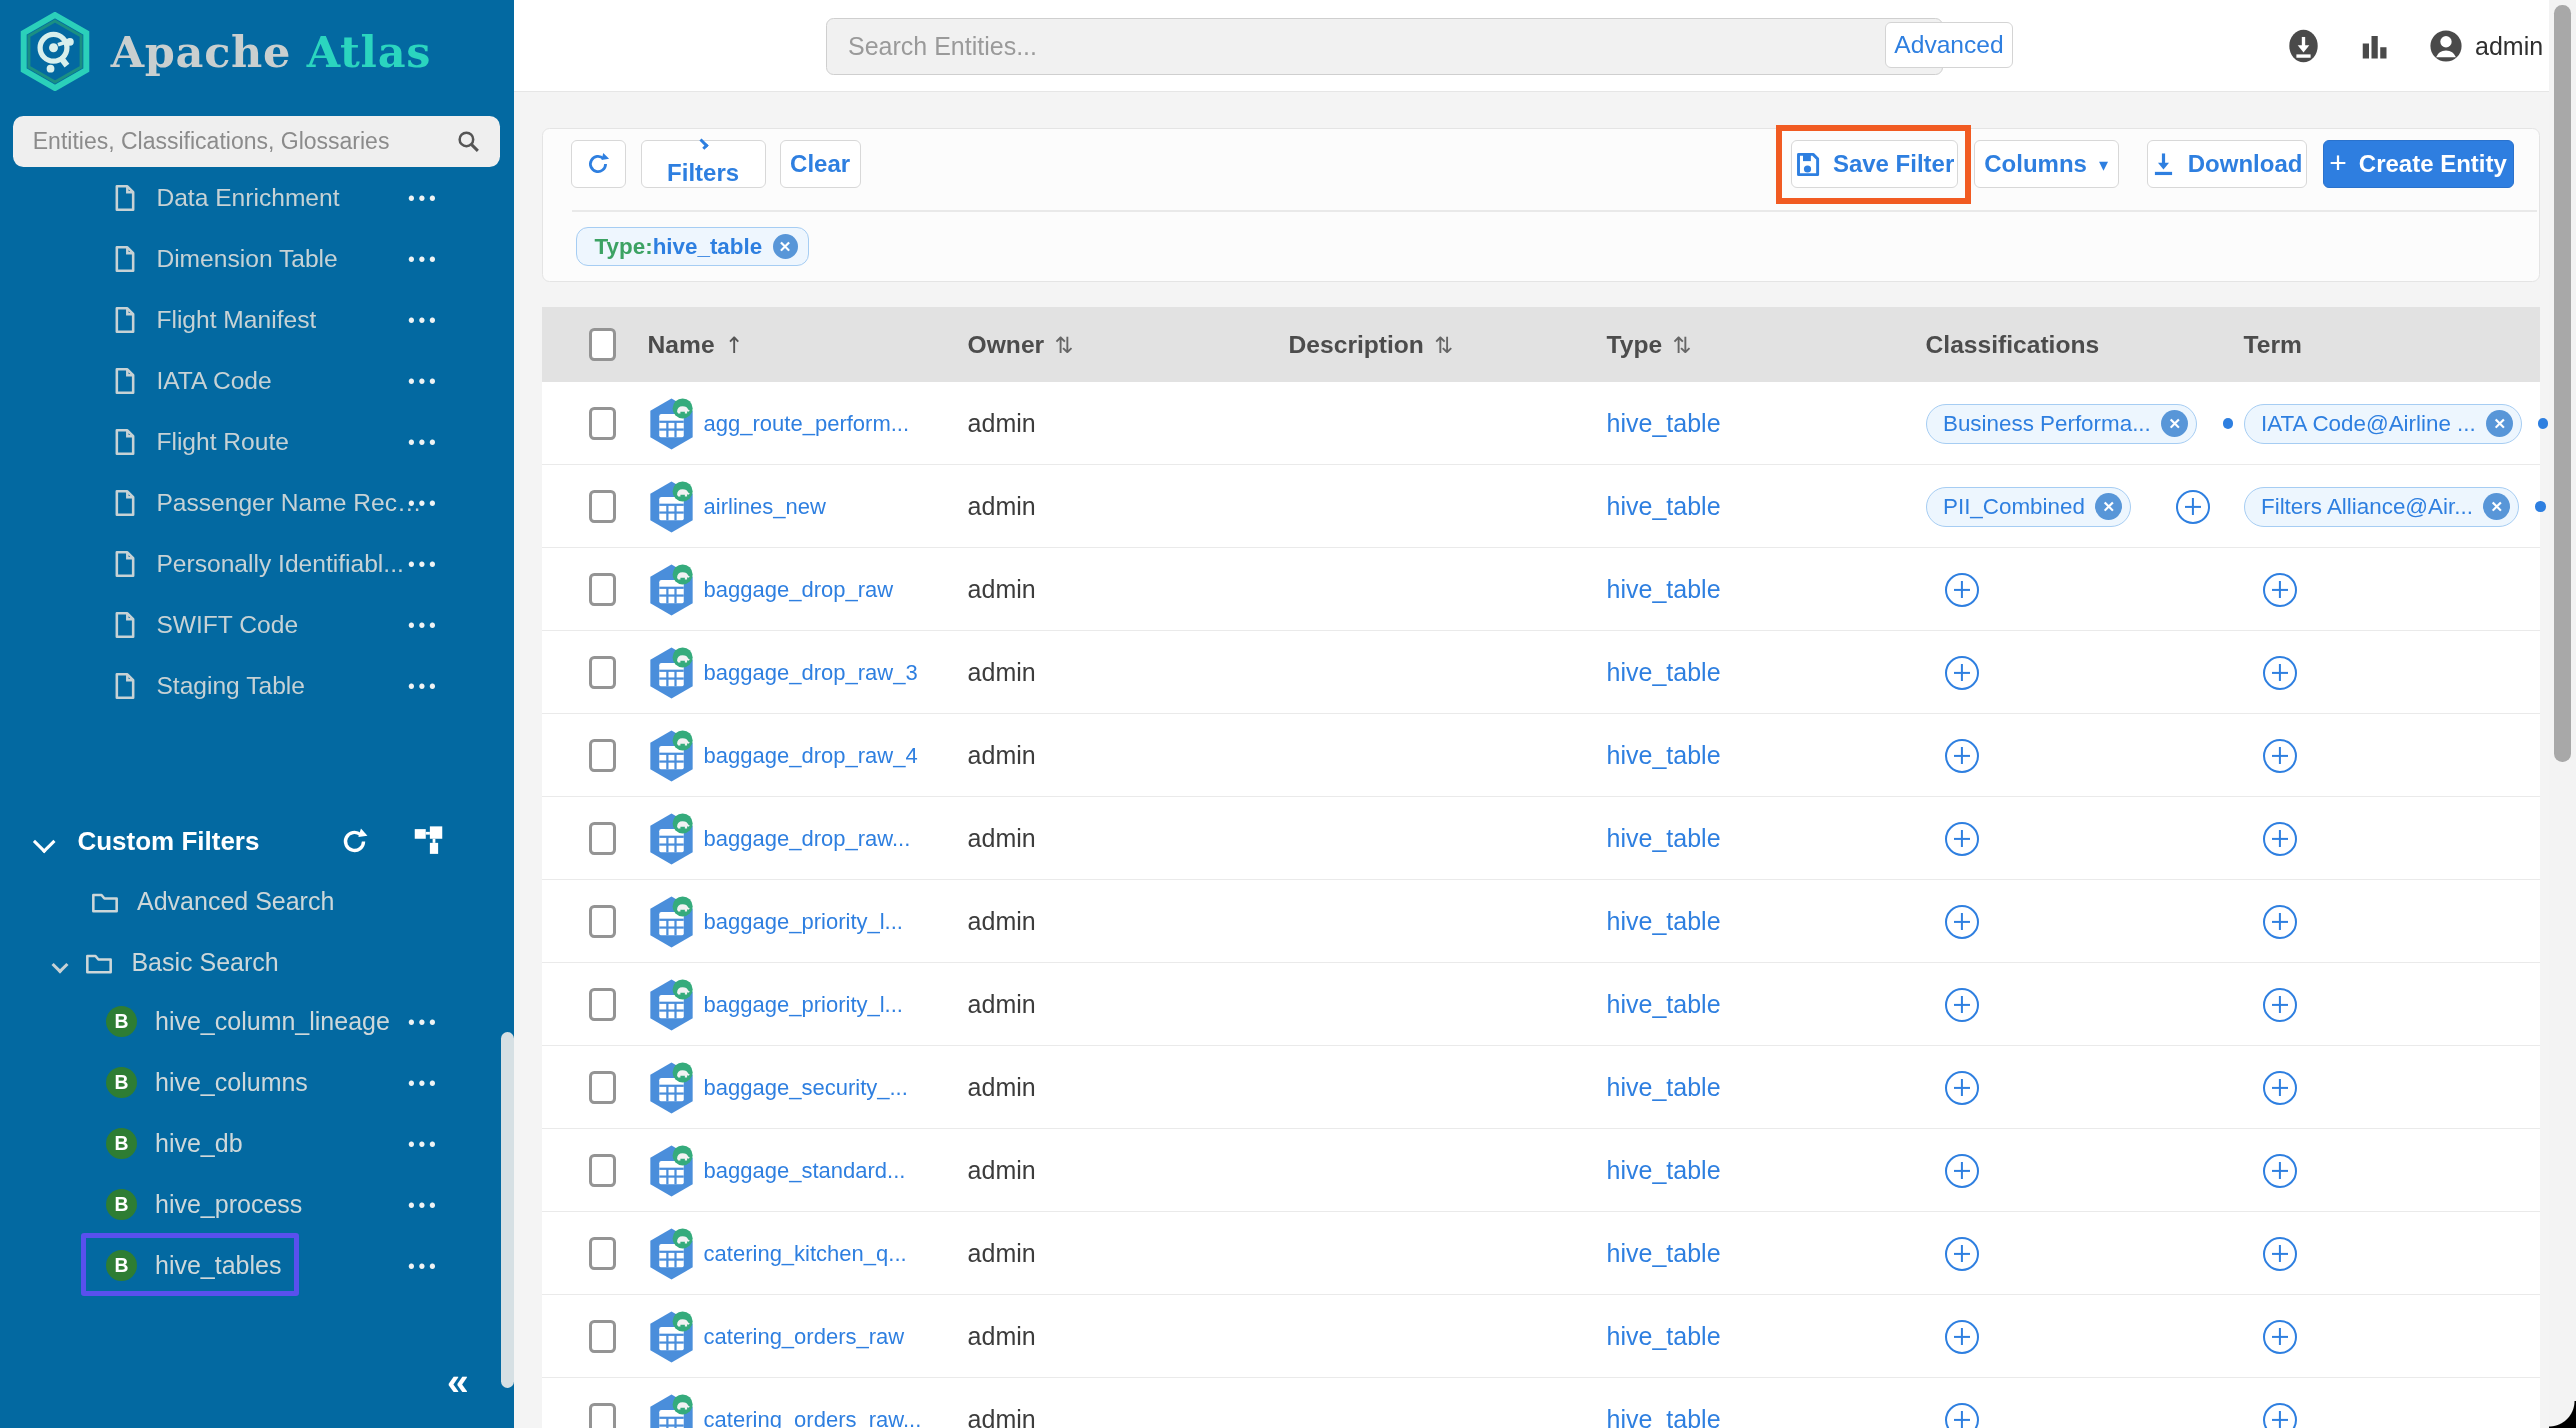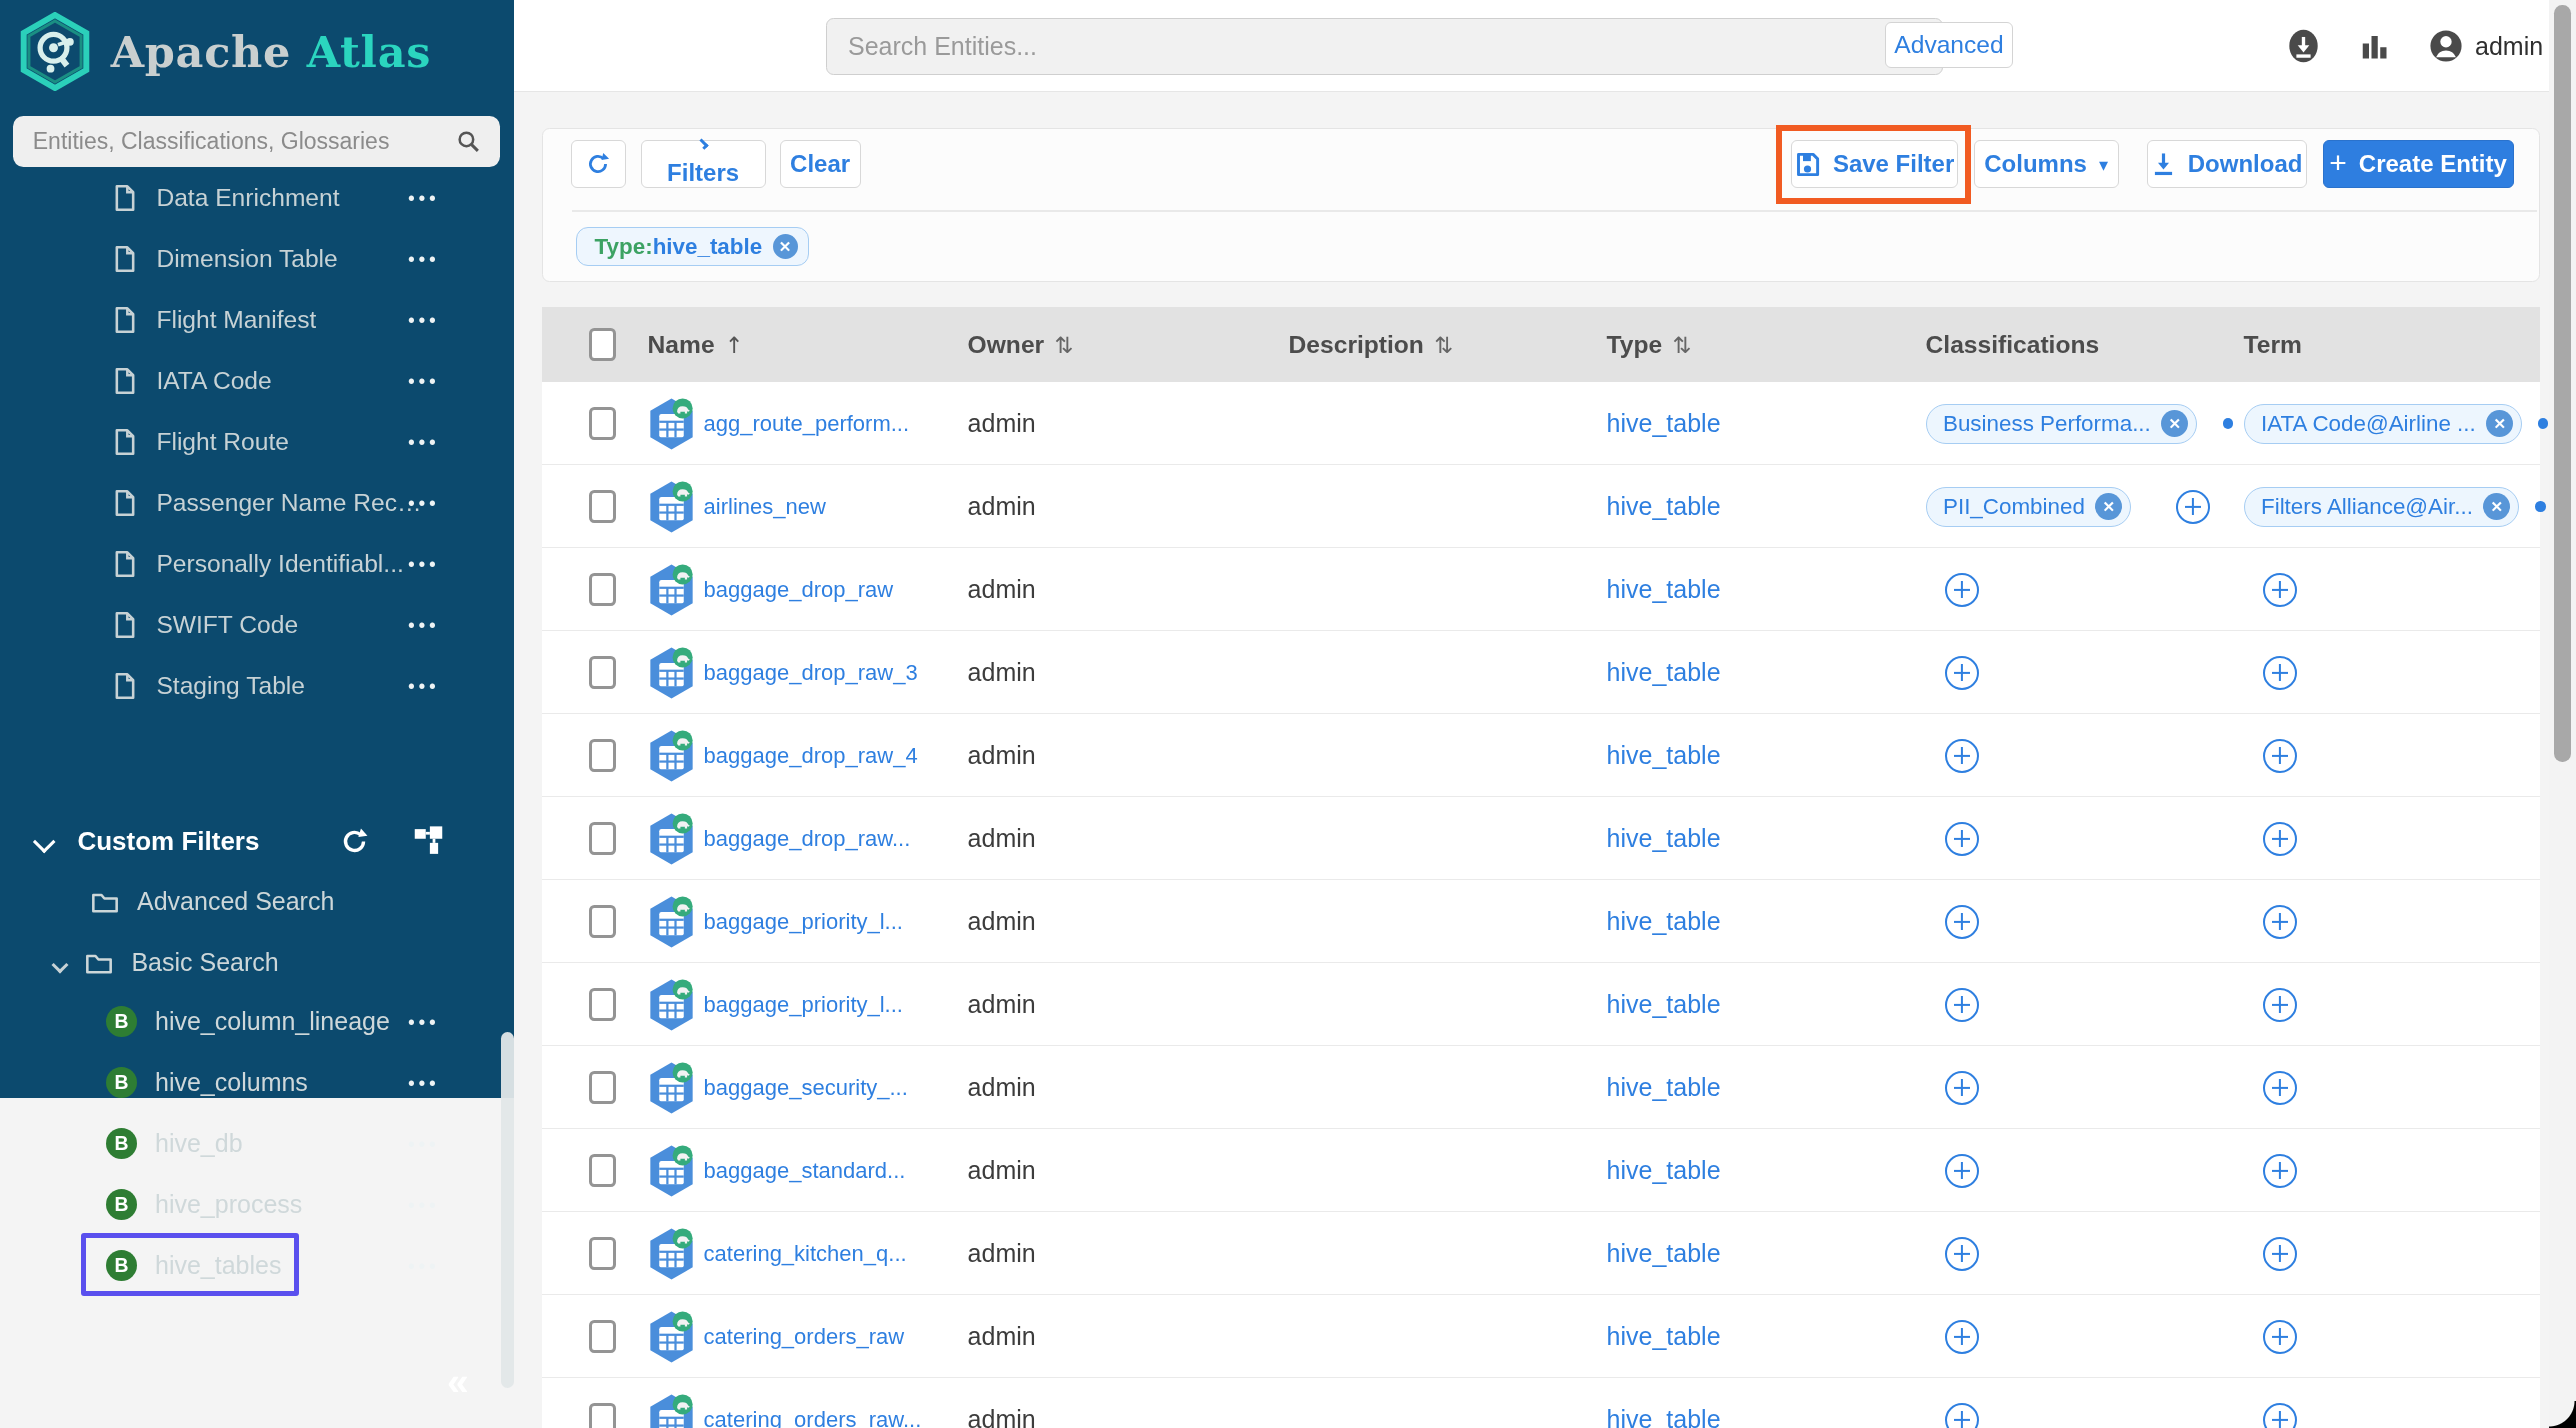--- a/index.html
+++ b/index.html
@@ -1,20 +1,20 @@
 <!DOCTYPE html>
 <html style="font-size:12px"><head>
 <meta charset="utf-8">
 <style>
   * { margin:0; padding:0; box-sizing:border-box; }
   html,body { width:2576px; height:1428px; overflow:hidden; }
   body { font-family:"Liberation Sans", sans-serif; background:#f4f4f4; position:relative; }
 
   
-  .sidebar { position:absolute; left:0; top:0; width:514px; height:1098px; background:#0c4a6e; z-index:2; }
+  .sidebar { position:absolute; left:0; top:0; width:514px; height:1428px; background:#0369a1; z-index:2; }
   .logo-row { position:absolute; left:19.4px; top:12px; display:flex; align-items:center; gap:19.4px; }
   .logo-title { font-family:"DejaVu Serif", serif; font-weight:bold; font-size:43px; letter-spacing:0.7px; }
   .logo-title .t1 { color:#c9cfcf; }
   .logo-title .t2 { color:#2bd5bf; }
   .side-search { position:absolute; left:13.4px; top:116px; width:487px; height:51px; background:#efefef;
     border-radius:10.4px; display:flex; align-items:center; justify-content:space-between; padding:0 19.4px;
     font-size:23px; color:#8b8b8b; }
   .g-list { position:absolute; top:167px; left:0; right:0; }
   .g-item { height:61px; display:flex; align-items:center; padding-left:113px; position:relative;
     color:#c7d2d5; font-size:24.6px; }

